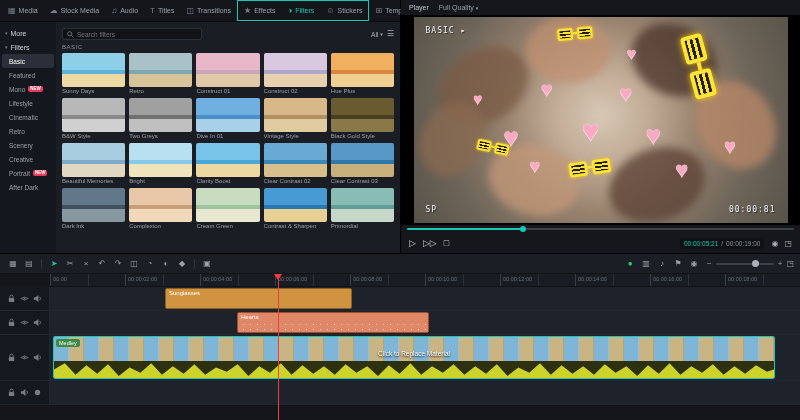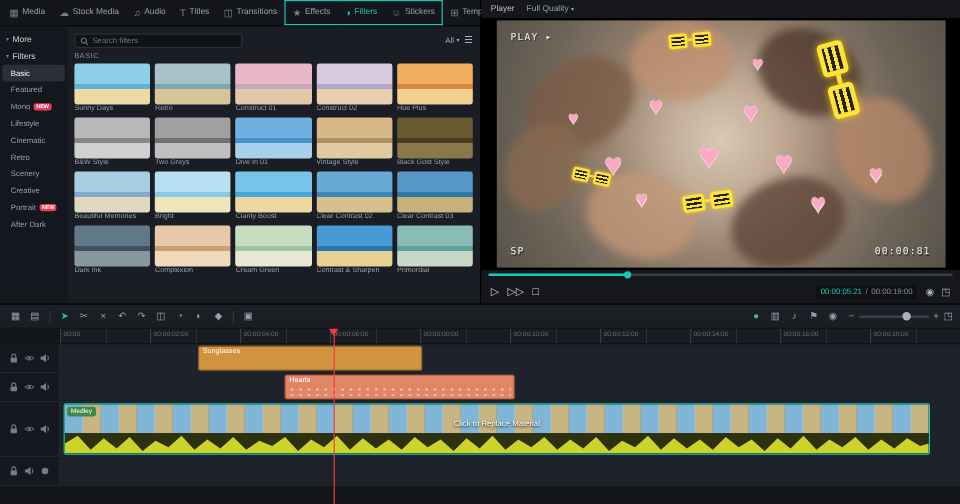--- a/index.html
+++ b/index.html
@@ -355,21 +355,21 @@
           <div class="glasses" style="left: 43%; top: 70%; transform: rotate(-8deg) scale(1.3);">
             <div class="lens"></div>
             <div class="bridge"></div>
             <div class="lens"></div>
           </div>
           <div class="glasses" style="left: 17%; top: 60%; transform: rotate(12deg) scale(1);">
             <div class="lens"></div>
             <div class="bridge"></div>
             <div class="lens"></div>
           </div>
-        <span class="osd tl">PLAY ▸</span>
+        <span class="osd tl">BASIC ▸</span>
         <span class="osd bl">SP</span>
         <span class="osd br">00:00:81</span>
       </div>
     </div>
 
     <div class="seek">
       <div class="seek-track">
         <div class="seek-fill" style="width:30%"></div>
         <div class="seek-knob" style="left:30%"></div>
       </div>

